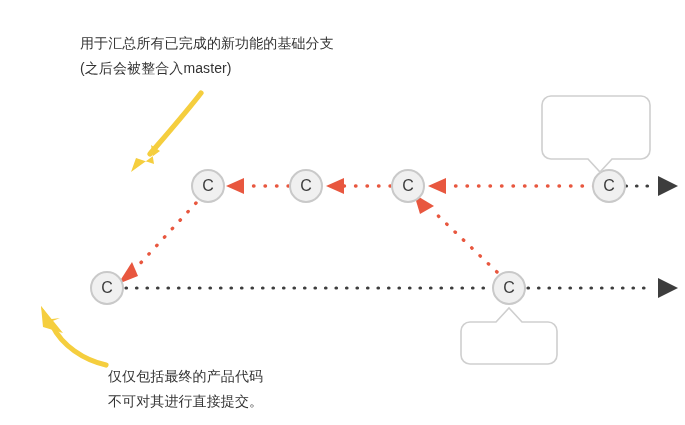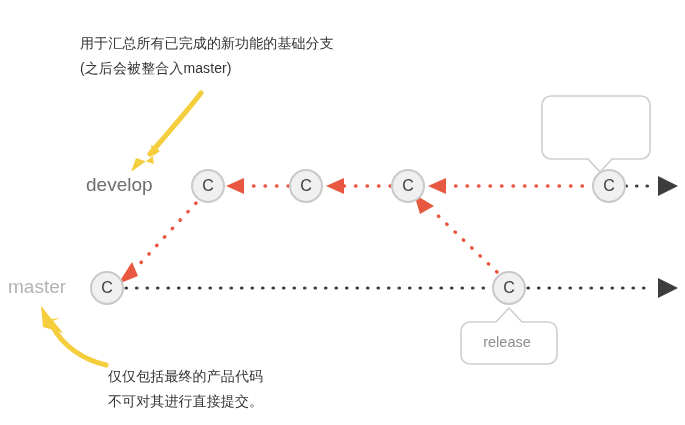--- a/index.html
+++ b/index.html
@@ -120,26 +120,23 @@
       <polygon points="41,306 63,333 43,327" fill="#f5ce3e"></polygon>
     </g>
   </svg>
 
   <div class="anno" id="anno-top">用于汇总所有已完成的新功能的基础分支
 (之后会被整合入master)</div>
 
   <div class="anno" id="anno-bottom">仅仅包括最终的产品代码
 不可对其进行直接提交。</div>
 
-  <div class="branch-label" id="label-develop">develop</div>
-
-  <div class="branch-label" id="label-master">master</div>
 
 
-  <div class="callout-text" id="callout-rel-text">release</div>
+
 
   <div class="node-letter" style="left:193px;top:171px;">C</div>
   <div class="node-letter" style="left:291px;top:171px;">C</div>
   <div class="node-letter" style="left:393px;top:171px;">C</div>
   <div class="node-letter" style="left:594px;top:171px;">C</div>
   <div class="node-letter" style="left:92px;top:273px;">C</div>
   <div class="node-letter" style="left:494px;top:273px;">C</div>
 
 </div>
 

